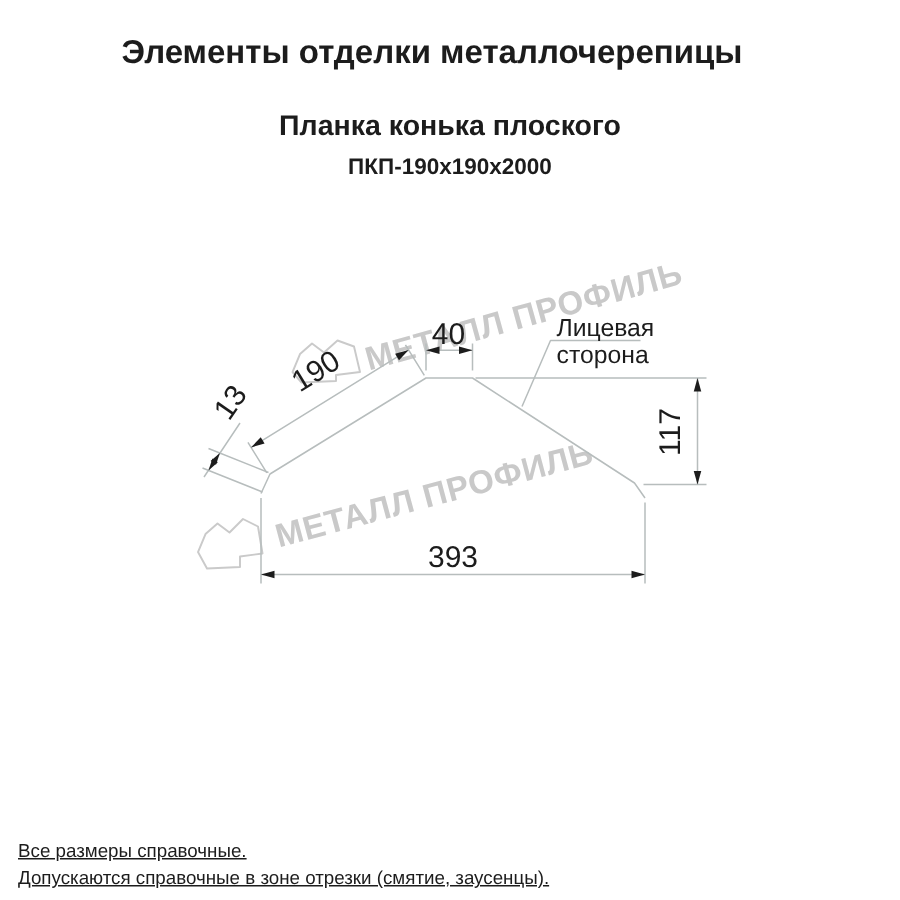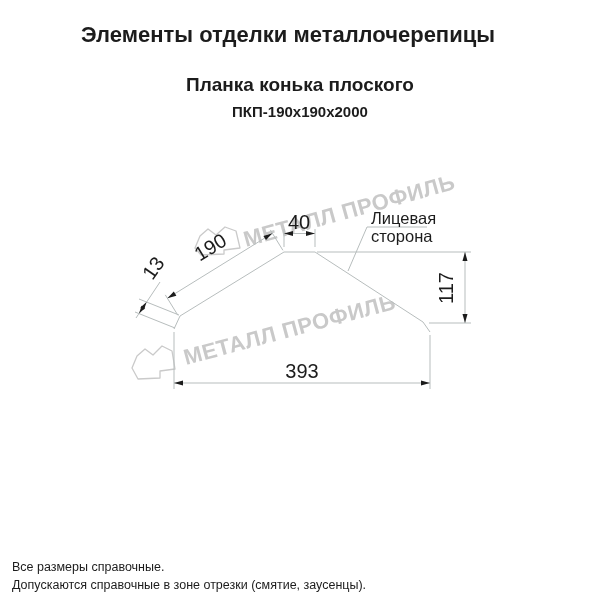--- a/index.html
+++ b/index.html
@@ -5,21 +5,21 @@
   html,body{margin:0;padding:0;}
   body{
     width:600px;height:600px;position:relative;background:#ffffff;
     font-family:"Liberation Sans", sans-serif;color:#1c1c1c;overflow:hidden;
   }
   .hdr{position:absolute;left:0;width:600px;text-align:center;font-weight:bold;}
   #title{top:22px;font-size:22px;transform:translateX(-12px);}
   #subtitle{top:74px;font-size:19px;}
   #model{top:103px;font-size:15px;}
   #drawing{position:absolute;left:0;top:0;}
-  .footer{position:absolute;left:12px;font-size:12.5px;color:#1c1c1c;}
+  .footer{position:absolute;left:12px;font-size:12.5px;color:#1c1c1c;text-decoration:underline;}
   #foot1{top:560px;}
   #foot2{top:578px;}
   text{font-family:"Liberation Sans", sans-serif;}
   .dimtxt{font-size:20px;fill:#1c1c1c;}
   .lbltxt{font-size:16.5px;fill:#1c1c1c;}
   .wmtxt{font-size:22px;font-weight:bold;fill:#c9c9c9;letter-spacing:0.5px;}
   .thin{stroke:#b7bdbd;stroke-width:1;fill:none;stroke-linejoin:round;}
   .arr{fill:#1c1c1c;stroke:none;}
   .cloud{stroke:#cacaca;stroke-width:1.3;fill:none;stroke-linejoin:round;}
 </style>

